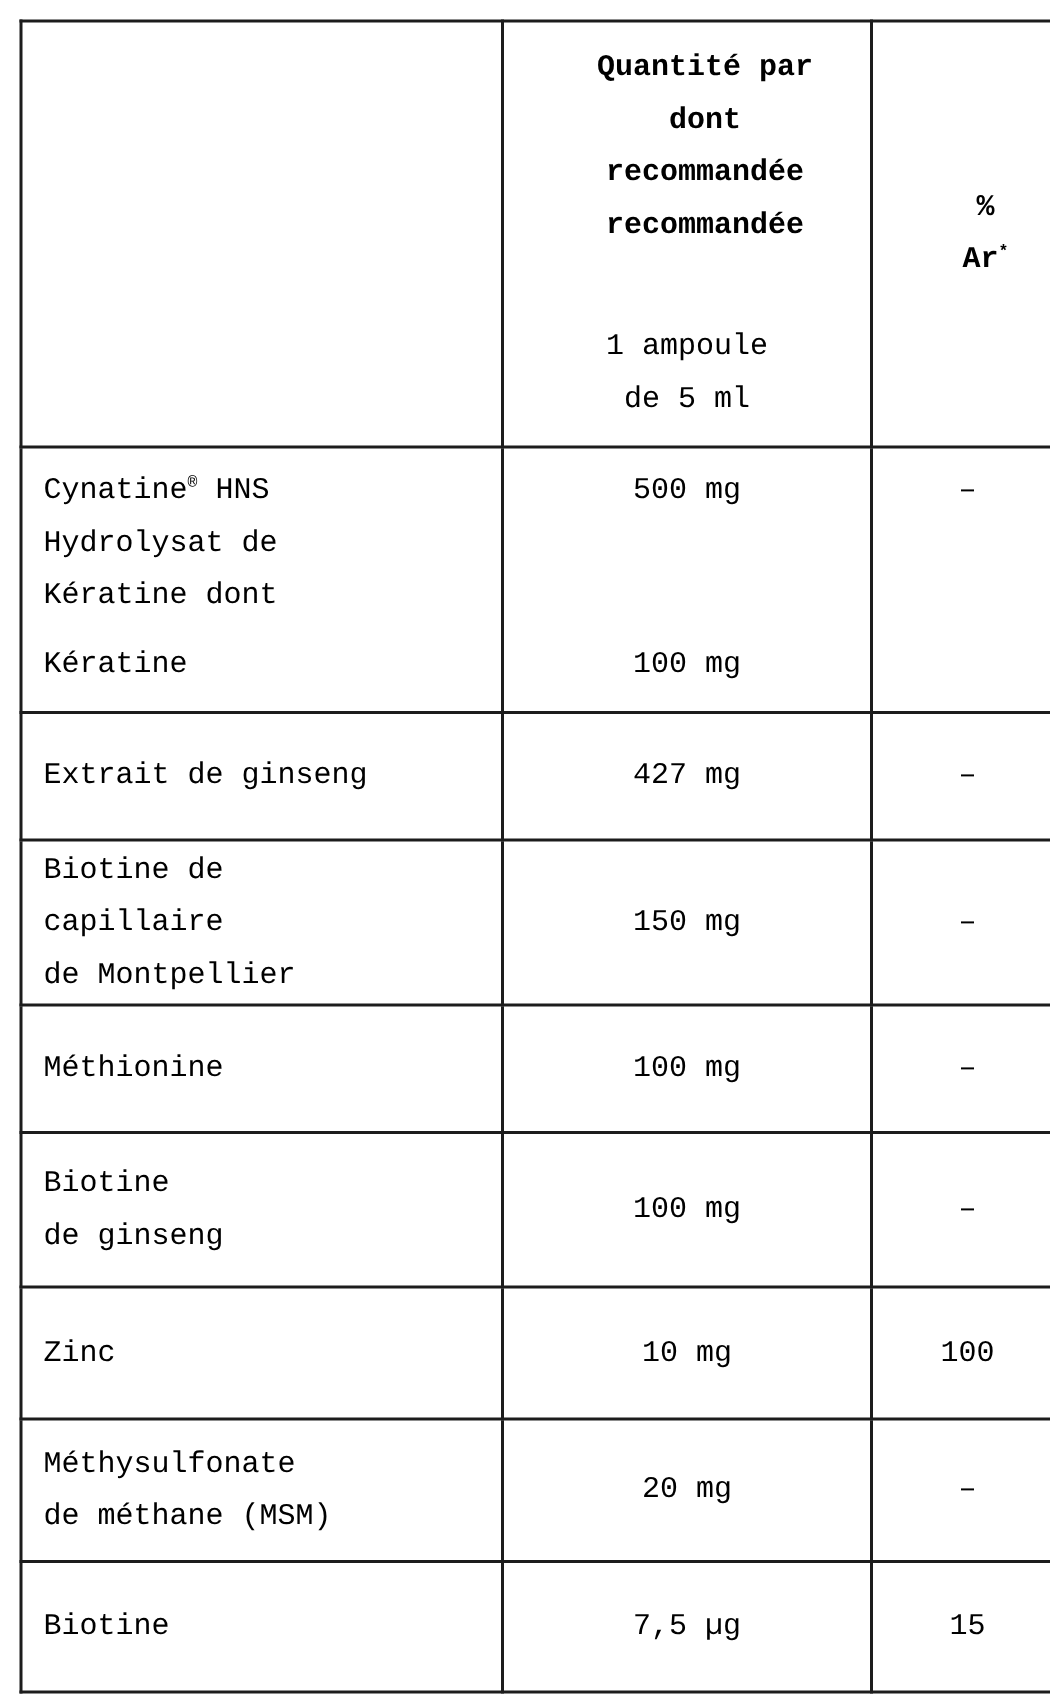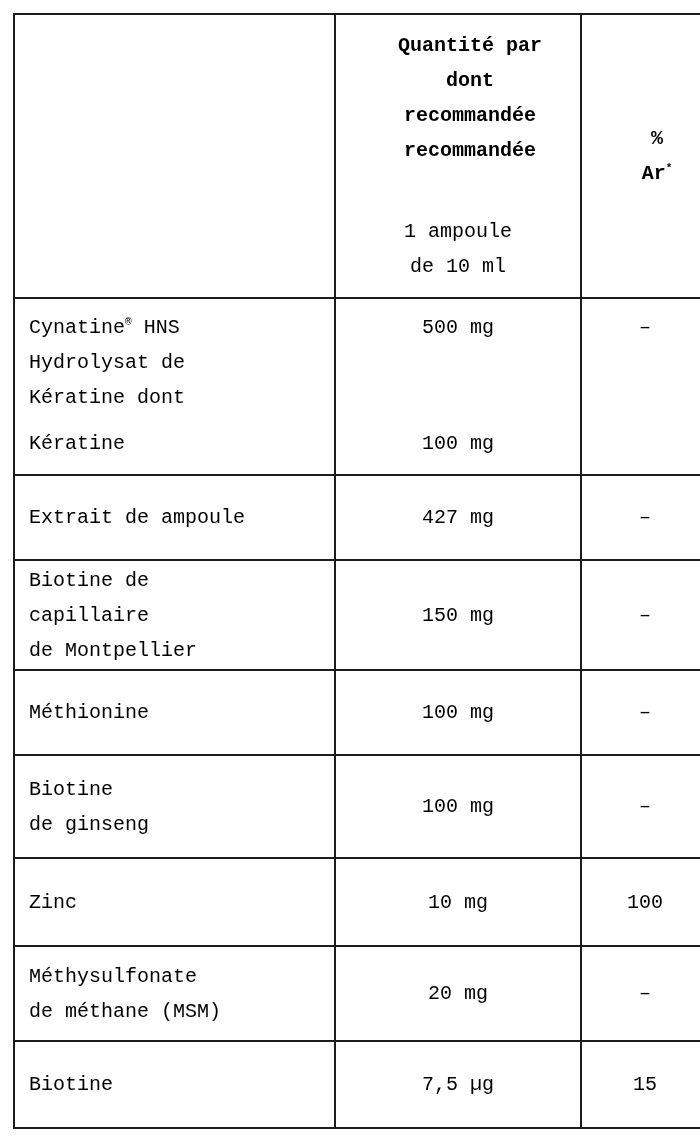--- a/index.html
+++ b/index.html
@@ -85,21 +85,21 @@
       <td class="c2 top">
         <div class="head-inner">
           <div class="bold">
                 <div class="line">Quantité par</div>
                 <div class="line">dont</div>
                 <div class="line">recommandée</div>
                 <div class="line">recommandée</div>
               </div>
           <div>
                 <div class="line">1 ampoule</div>
-                <div class="line">de 10 ml</div>
+                <div class="line">de 5 ml</div>
               </div>
         </div>
       </td>
       <td class="c3">
         <div class="bold">
               <div class="line">%</div>
               <div class="line">Ar<sup>*</sup></div>
             </div>
       </td>
     </tr>
@@ -126,21 +126,21 @@
       <td class="c3 top">
         <div class="split-inner">
           <div class="line">–</div>
         </div>
       </td>
     </tr>
 
     <tr class="r1">
       <td class="c1">
         <div>
-              <div class="line">Extrait de ampoule</div>
+              <div class="line">Extrait de ginseng</div>
             </div>
       </td>
       <td class="c2">
         <div class="line">427 mg</div>
       </td>
       <td class="c3">
         <div class="line">–</div>
       </td>
     </tr>
 

